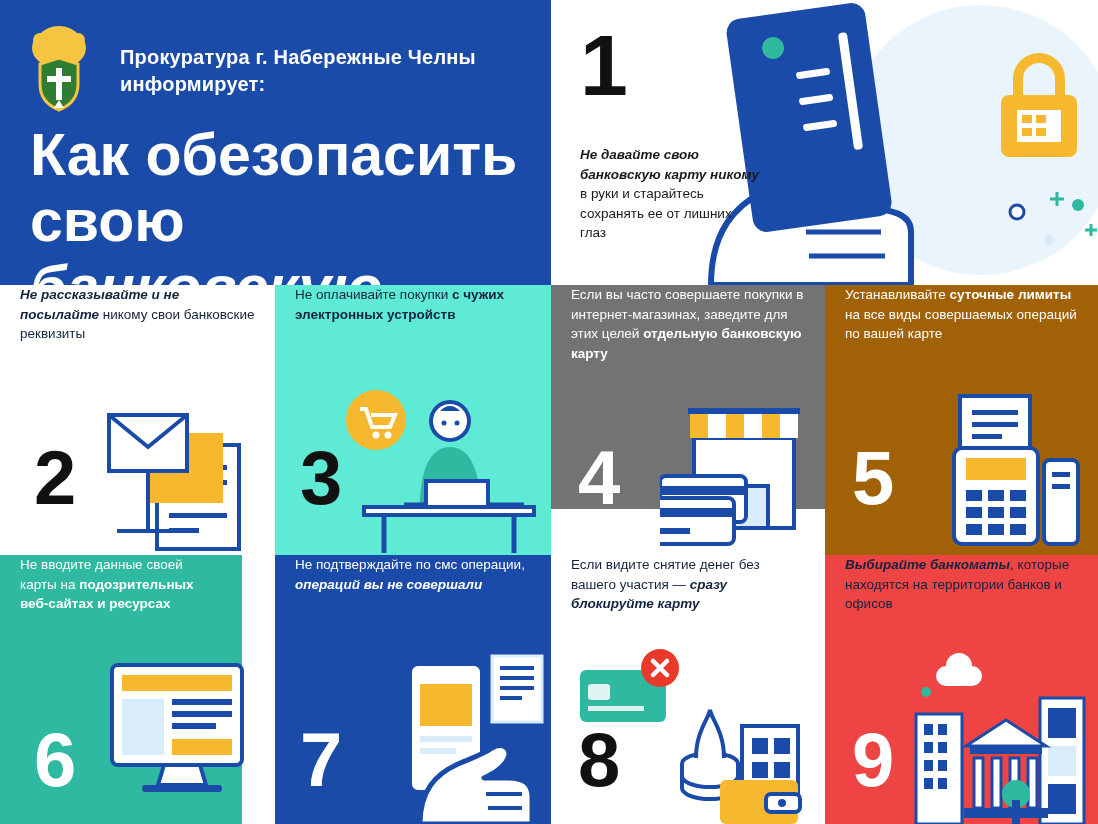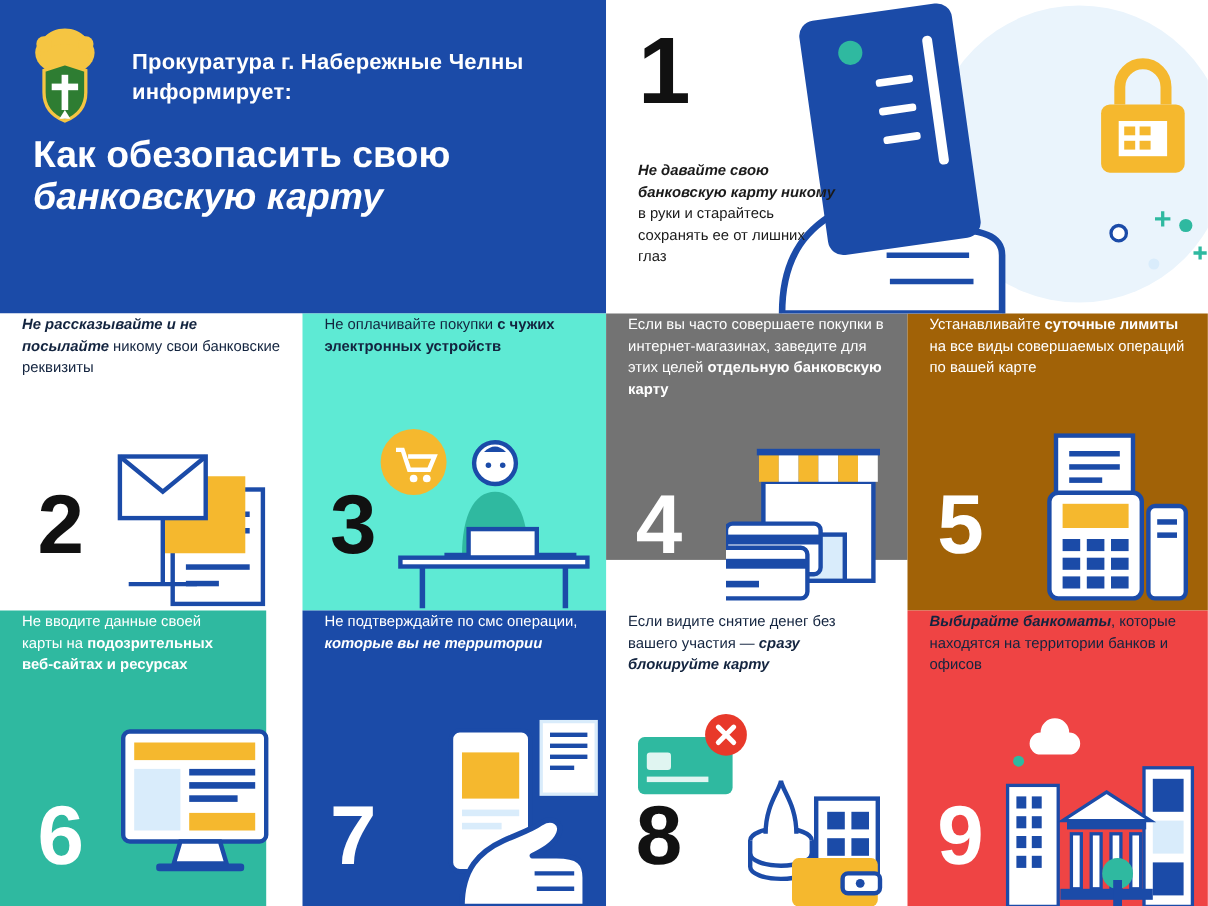--- a/index.html
+++ b/index.html
@@ -18,21 +18,21 @@
     padding:12px 26px;
   }
   .emblem{position:absolute;left:16px;top:18px;width:86px;height:96px;}
   .hdr-title{
     position:absolute;left:120px;top:44px;width:420px;
     font-size:20px;font-weight:bold;line-height:1.35;font-style:normal;
     letter-spacing:.2px;
   }
   .hdr-big{
     position:absolute;left:30px;top:122px;width:510px;
-    font-size:34px;font-weight:bold;line-height:1.12;
+    font-size:59px;font-weight:bold;line-height:1.12;
   }
   .hdr-big .l2{font-style:italic;display:block;}
 
   .hdr-right{
     position:absolute;left:551px;top:0;width:547px;height:285px;
     background:#ffffff;
   }
   .num1{
     position:absolute;left:580px;top:22px;
     font-size:86px;font-weight:bold;color:#111;line-height:1;
@@ -233,21 +233,21 @@
     <rect x="72" y="44" width="60" height="6" fill="#1b4ba8"></rect>
     <rect x="72" y="56" width="60" height="6" fill="#1b4ba8"></rect>
     <rect x="72" y="68" width="44" height="6" fill="#1b4ba8"></rect>
     <rect x="72" y="84" width="60" height="16" fill="#f5b82e"></rect>
     <path d="M64 110 h36 l6 20 h-48 z" fill="#ffffff" stroke="#1b4ba8" stroke-width="4"></path>
     <rect x="42" y="130" width="80" height="7" rx="3" fill="#1b4ba8"></rect>
   </svg>
   <div class="bignum n6">6</div>
 
   <div class="cell c7">
-    <div class="ctext">Не подтверждайте по смс операции, <b><i>которые вы не территории</i></b></div>
+    <div class="ctext">Не подтверждайте по смс операции, <b><i>операций вы не совершали</i></b></div>
   </div>
   <svg class="art" style="left:380px;top:650px;width:175px;height:174px;" viewBox="0 0 175 174">
     <rect x="112" y="6" width="50" height="66" fill="#ffffff" stroke="#d9ecfb" stroke-width="3"></rect>
     <g fill="#1b4ba8">
       <rect x="120" y="16" width="34" height="4"></rect>
         <rect x="120" y="26" width="34" height="4"></rect>
       <rect x="120" y="36" width="34" height="4"></rect>
         <rect x="120" y="46" width="22" height="4"></rect>
     </g>
     <rect x="30" y="14" width="72" height="128" rx="8" fill="#ffffff" stroke="#1b4ba8" stroke-width="4"></rect>

